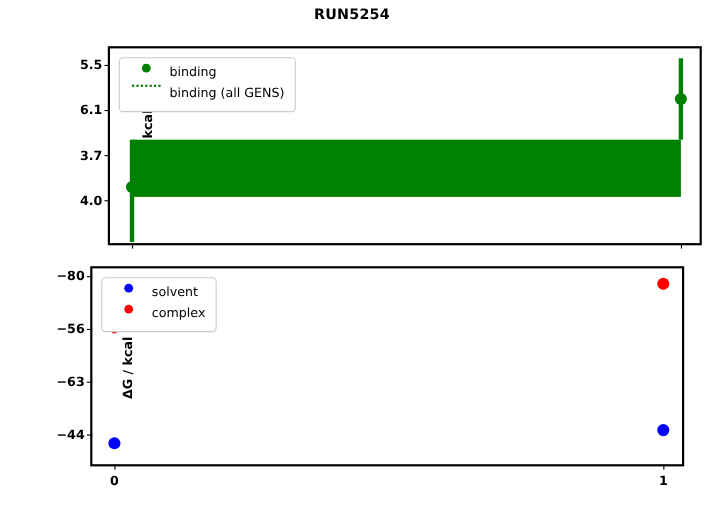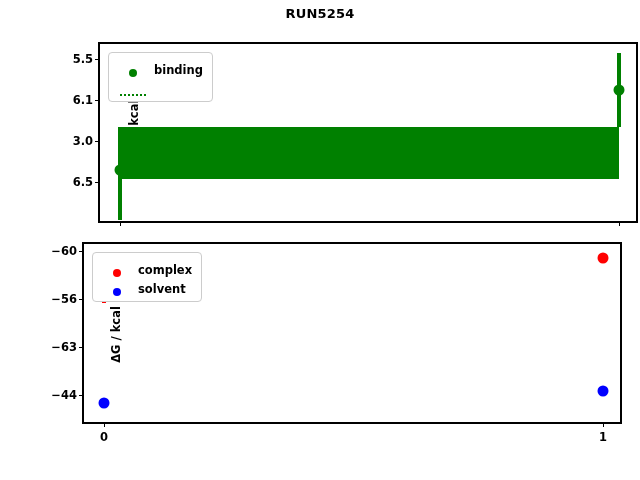--- a/index.html
+++ b/index.html
@@ -32,21 +32,21 @@
           font-size:11.5px;font-weight:bold;color:#000;}
 
   
   .errbar{position:absolute;width:4px;transform:translateX(-50%);}
   .marker{position:absolute;border-radius:50%;transform:translate(-50%,-50%);}
   .band{position:absolute;}
 
   
   .legend{position:absolute;background:#fff;border:1px solid #ccc;border-radius:4px;
           padding:5px 9px 5px 7px;box-shadow:0 0 0 0 #fff;}
-  .legrow{display:flex;align-items:flex-end;height:19px;font-weight:bold;}
+  .legrow{display:flex;align-items:flex-start;height:19px;}
   .legkey{width:34px;display:flex;align-items:center;justify-content:center;}
   .legdot{width:8px;height:8px;border-radius:50%;}
   .legdash{width:26px;height:0;border-top:2px dotted #008000;}
   .legtxt{font-size:11.5px;color:#000;margin-left:4px;white-space:nowrap;}
 </style>
 </head>
 <body>
 
 <div id="fig">
 
@@ -54,23 +54,23 @@
 
   <div class="axes" id="ax-top">
 
     <div class="ylabel" id="ylab-top">ΔΔG / kcal mol⁻¹</div>
 
     <div class="ytick" style="top:15px"></div>
     <div class="ytlab" style="top:15px">5.5</div>
     <div class="ytick" style="top:56px"></div>
     <div class="ytlab" style="top:56px">6.1</div>
     <div class="ytick" style="top:97px"></div>
-    <div class="ytlab" style="top:97px">3.0</div>
+    <div class="ytlab" style="top:97px">3.7</div>
     <div class="ytick" style="top:138px"></div>
-    <div class="ytlab" style="top:138px">6.5</div>
+    <div class="ytlab" style="top:138px">4.0</div>
 
     <div class="xtick" style="left:20px"></div>
     <div class="xtick" style="left:519px"></div>
 
     <div class="plotarea">
 
       <div class="band" style="left:20px;top:83px;width:499px;height:52px;background:#008000;"></div>
 
       <div class="errbar" style="left:20px;top:83px;height:93px;background:#008000;"></div>
       <div class="marker" style="left:20px;top:126px;width:11px;height:11px;background:#008000;"></div>
@@ -83,30 +83,31 @@
       <div class="legrow">
         <span class="legkey">
           <span class="legdot" style="background:#008000"></span>
         </span>
         <span class="legtxt">binding</span>
       </div>
       <div class="legrow">
         <span class="legkey">
           <span class="legdash"></span>
         </span>
+        <span class="legtxt">binding (all GENS)</span>
       </div>
     </div>
   </div>
 
   <div class="axes" id="ax-bot">
 
     <div class="ylabel" id="ylab-bot">ΔG / kcal mol⁻¹</div>
 
     <div class="ytick" style="top:7px"></div>
-    <div class="ytlab" style="top:7px">−60</div>
+    <div class="ytlab" style="top:7px">−80</div>
     <div class="ytick" style="top:55px"></div>
     <div class="ytlab" style="top:55px">−56</div>
     <div class="ytick" style="top:103px"></div>
     <div class="ytlab" style="top:103px">−63</div>
     <div class="ytick" style="top:151px"></div>
     <div class="ytlab" style="top:151px">−44</div>
 
     <div class="xtick" style="left:20px"></div>
     <div class="xtlab" style="left:20px">0</div>
     <div class="xtick" style="left:519px"></div>
@@ -123,26 +124,26 @@
       <div class="errbar" style="left:519px;top:10px;height:9px;background:#ff0000;"></div>
       <div class="marker" style="left:519px;top:14px;width:11px;height:11px;background:#ff0000;"></div>
 
       <div class="errbar" style="left:519px;top:144px;height:4px;background:#0000ff;"></div>
       <div class="marker" style="left:519px;top:147px;width:11px;height:11px;background:#0000ff;"></div>
     </div>
 
     <div class="legend" style="left:8px;top:8px;">
       <div class="legrow">
         <span class="legkey">
+          <span class="legdot" style="background:#0000ff"></span>
+        </span>
+        <span class="legtxt">solvent</span>
+      </div>
+      <div class="legrow">
+        <span class="legkey">
           <span class="legdot" style="background:#ff0000"></span>
         </span>
         <span class="legtxt">complex</span>
-      </div>
-      <div class="legrow">
-        <span class="legkey">
-          <span class="legdot" style="background:#0000ff"></span>
-        </span>
-        <span class="legtxt">solvent</span>
       </div>
     </div>
   </div>
 
 </div>
 
 </body></html>

